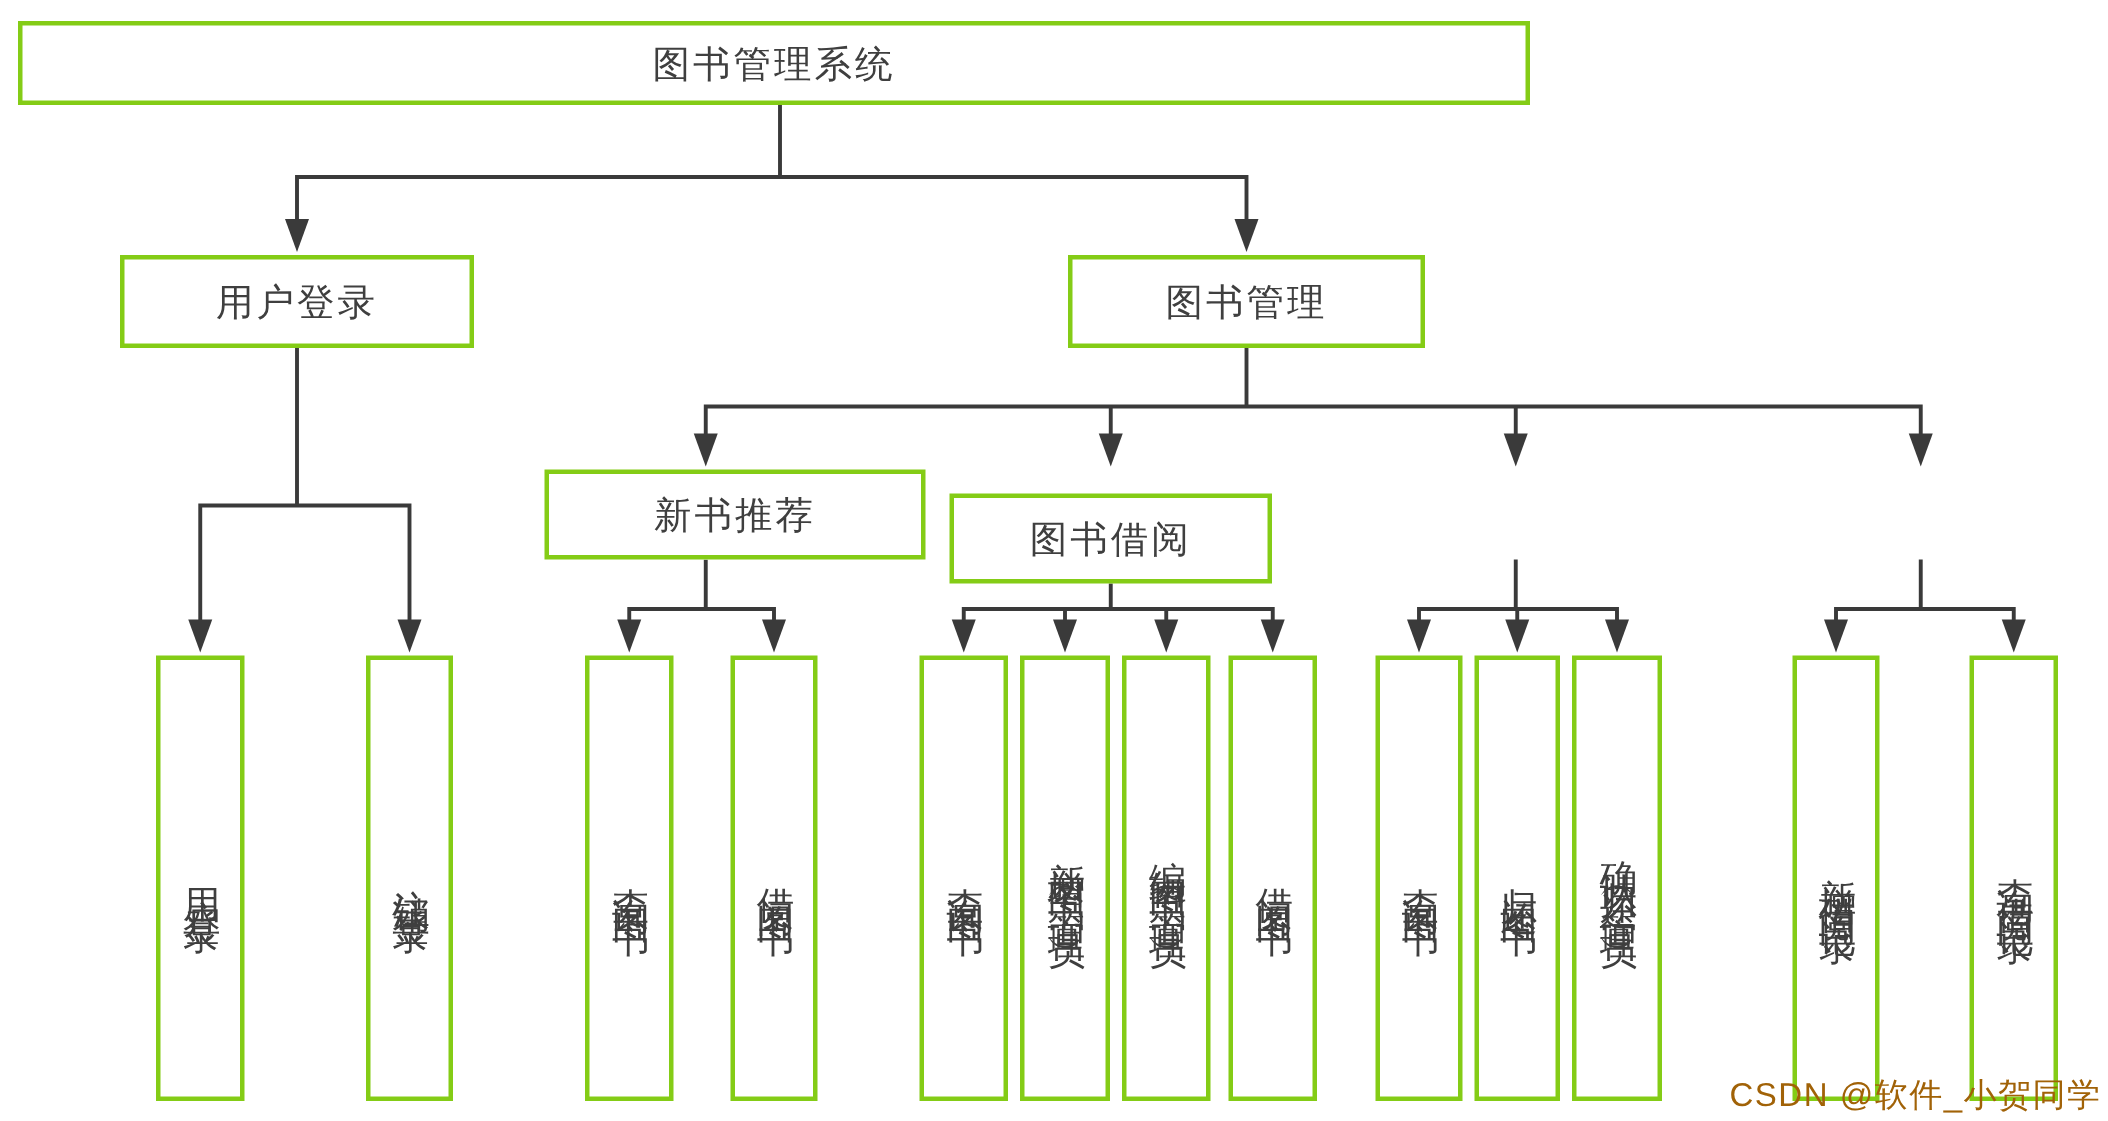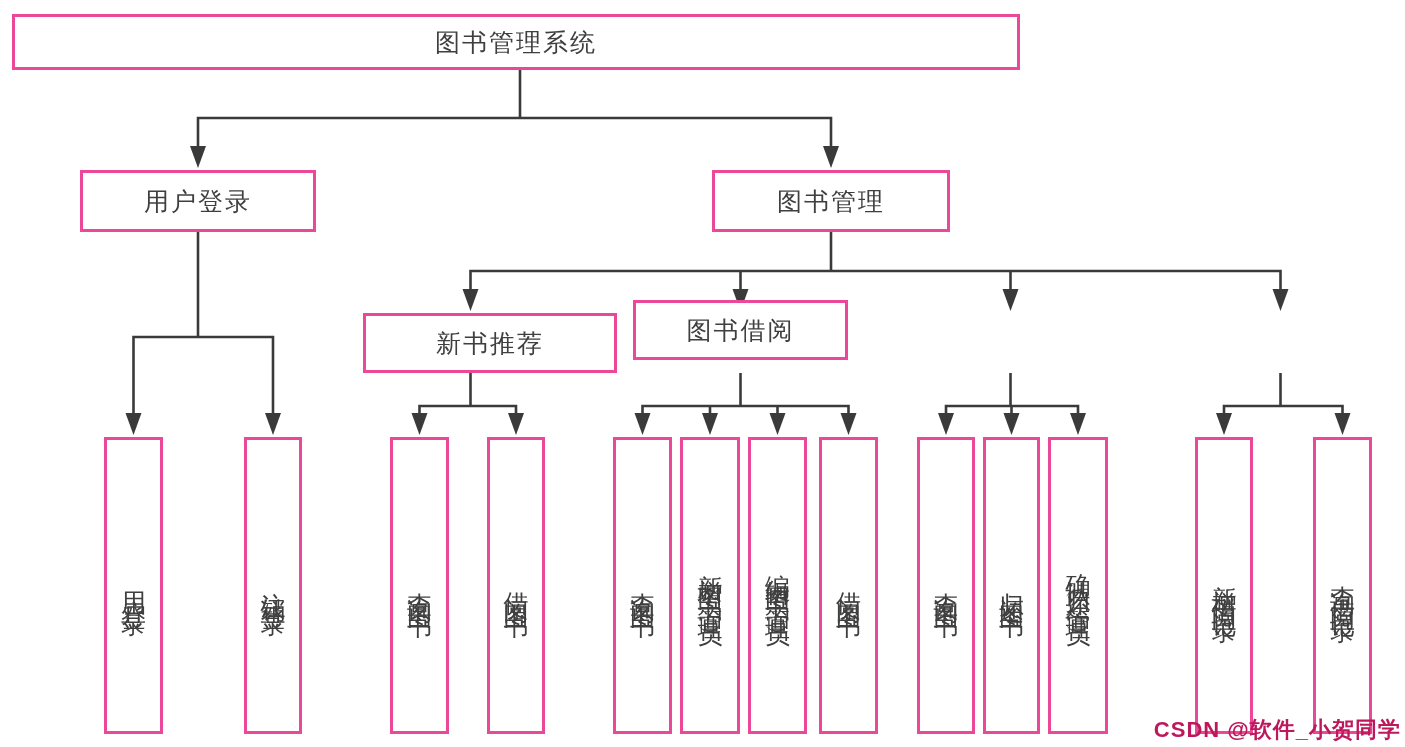--- a/index.html
+++ b/index.html
@@ -18,21 +18,21 @@
     position: absolute;
     inset: 0;
     width: 1405px;
     height: 747px;
     z-index: 1;
   }
 
   .node {
     position: absolute;
     background: #ffffff;
-    border: 3px solid #ec4899;
+    border: 3px solid #84cc16;
     display: flex;
     align-items: center;
     justify-content: center;
     color: #3f3f3f;
     z-index: 2;
     font-weight: 500;
   }
 
   .node.h span {
     font-size: 25px;
@@ -48,24 +48,23 @@
     line-height: 1;
     white-space: nowrap;
   }
 
   .watermark {
     position: absolute;
     right: 4px;
     bottom: 2px;
     font-size: 22px;
     letter-spacing: 1px;
-    color: #be185d;
+    color: #a16207;
     z-index: 10;
     white-space: nowrap;
-    font-weight: bold;
   }
 </style>
 </head>
 <body>
 
 <div class="canvas">
 
   <svg class="connectors" viewBox="0 0 1405 747" xmlns="http://www.w3.org/2000/svg">
     <g stroke="#3a3a3a" stroke-width="2.6" fill="none">
 
@@ -128,21 +127,21 @@
   <div class="node h" style="left:80px; top:170px; width:236px; height:62px;">
     <span>用户登录</span>
   </div>
   <div class="node h" style="left:712px; top:170px; width:238px; height:62px;justify-content:center;">
     <span>图书管理</span>
   </div>
 
   <div class="node h" style="left:363px; top:313px; width:254px; height:60px;">
     <span>新书推荐</span>
   </div>
-  <div class="node h" style="left:633px; top:300px; width:215px; height:60px;">
+  <div class="node h" style="left:633px; top:329px; width:215px; height:60px;">
     <span>图书借阅</span>
   </div>
 
   <div class="node v" style="left:104px; top:437px; width:59px; height:297px;">
     <span>用户登录</span>
   </div>
   <div class="node v" style="left:244px; top:437px; width:58px; height:297px;">
     <span>注销登录</span>
   </div>
 

